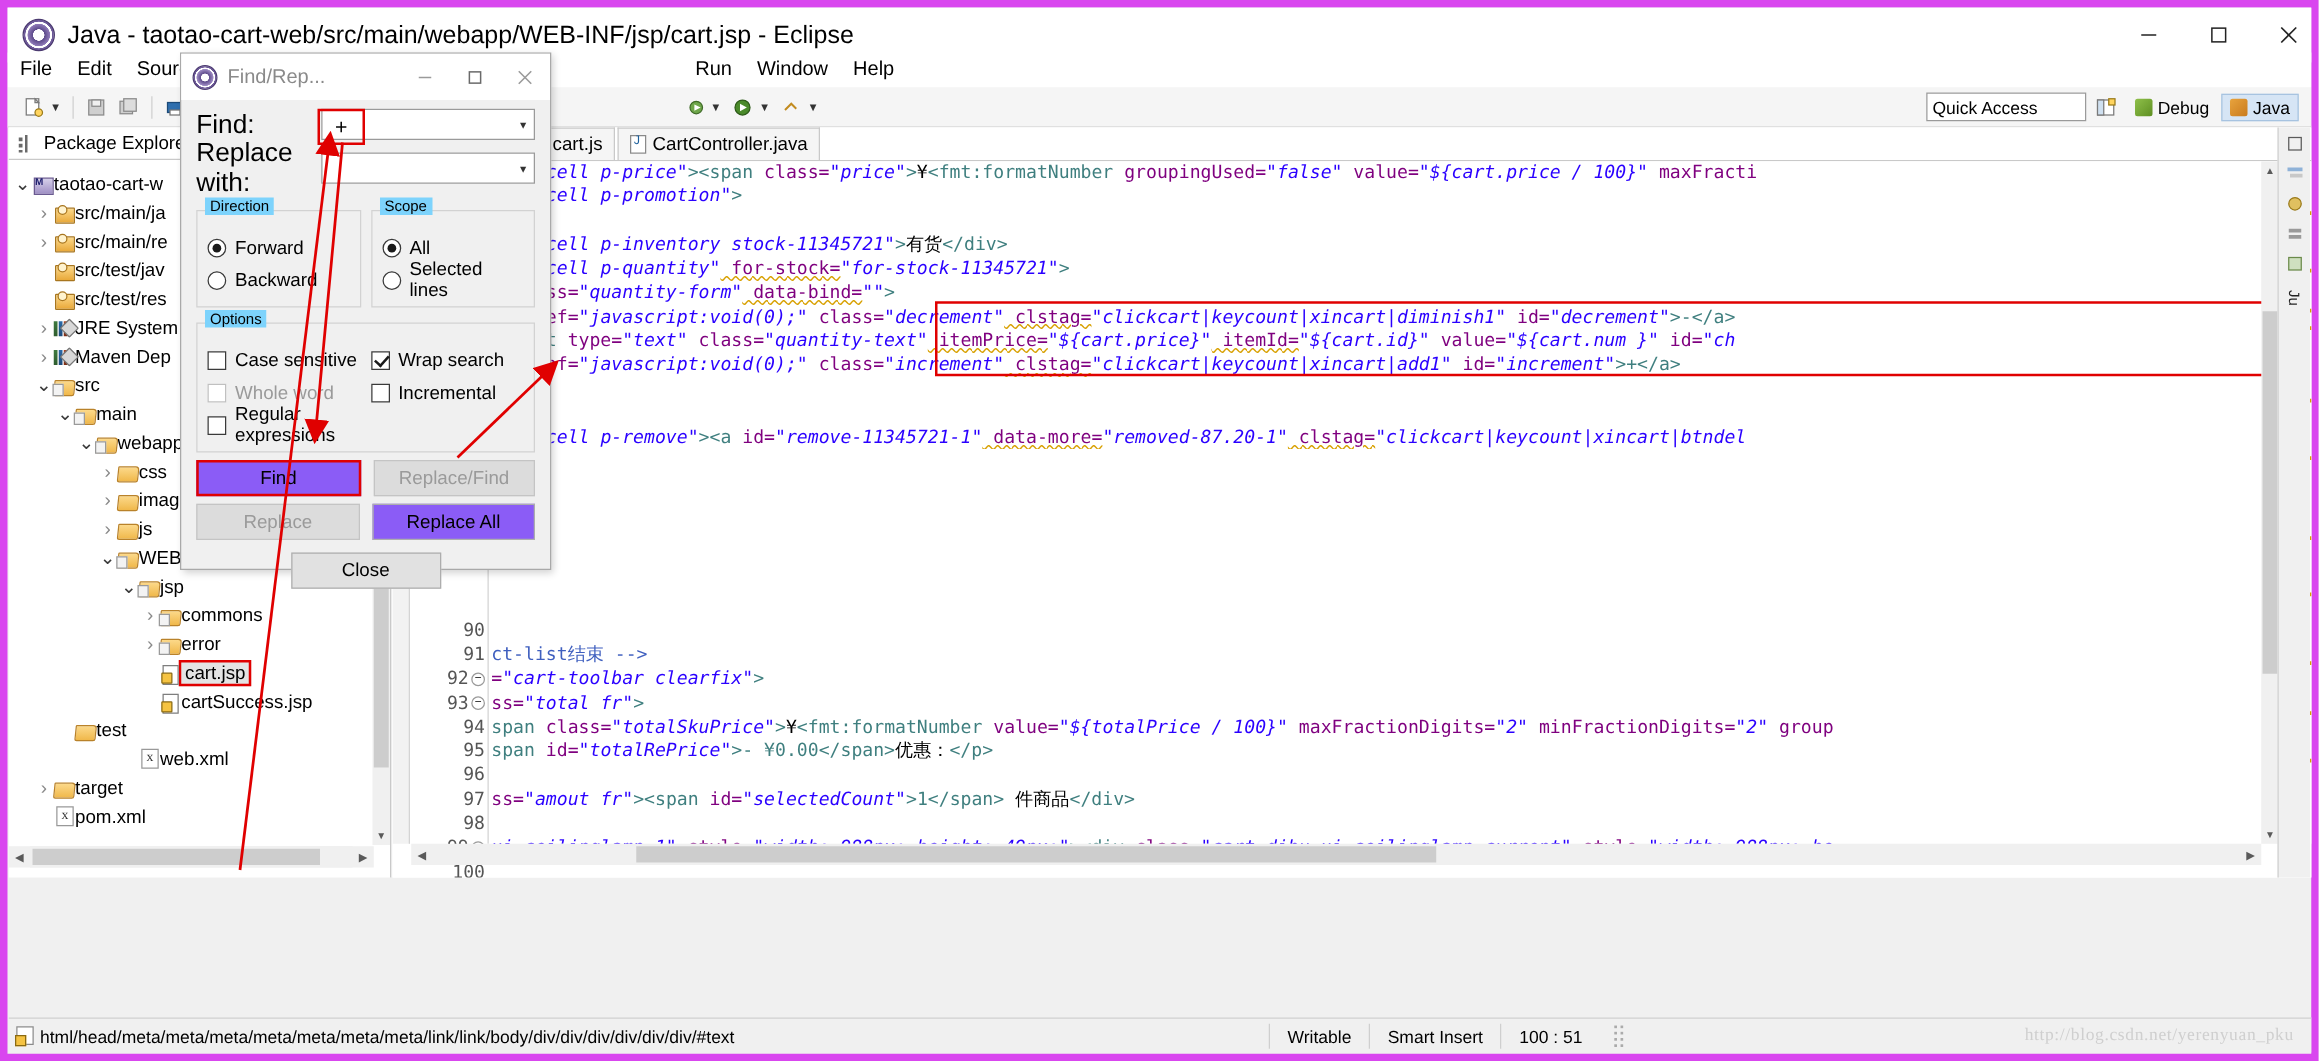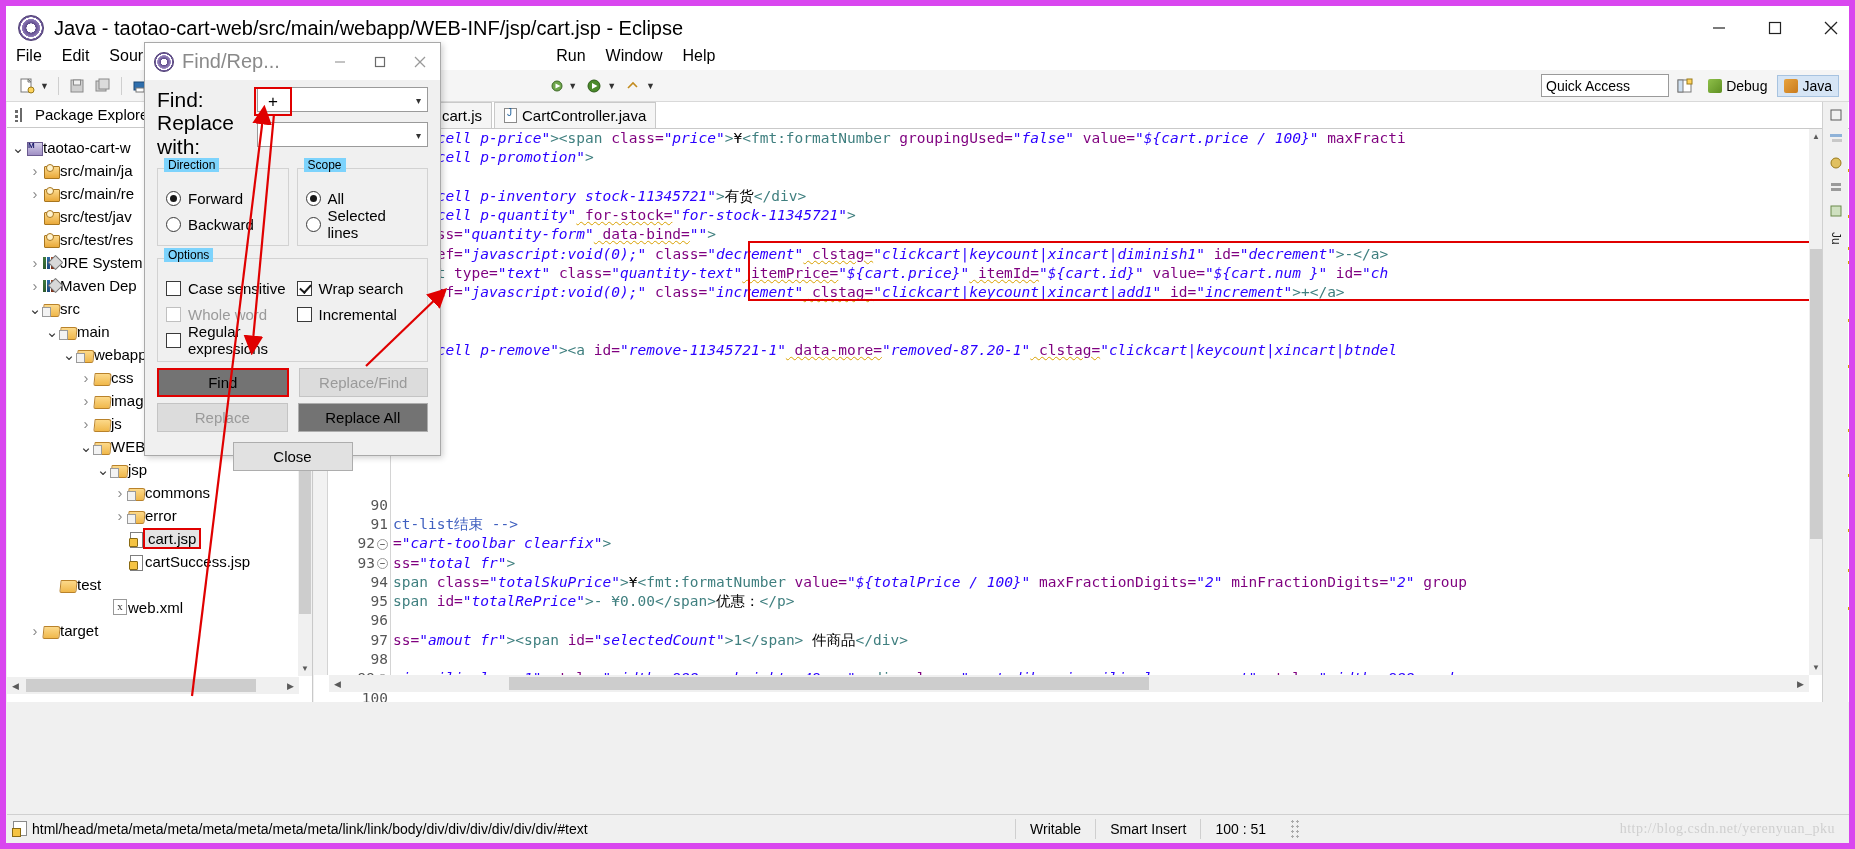--- a/index.html
+++ b/index.html
@@ -339,21 +339,21 @@
   }
   .dlg-title {
     height: 37px; background: #ffffff;
     display: flex; align-items: center; position: relative;
   }
   .dlg-title .dico {
     width: 20px; height: 20px; margin: 0 8px 0 9px; border-radius: 50%;
     background: radial-gradient(circle at 50% 50%, #ffffff 0%, #ffffff 24%, #5e4b8b 26%, #9f8cc4 52%, #ffffff 55%, #ffffff 62%, #6b5797 64%, #a494cd 100%);
     border: 1px solid #4b3a70;
   }
-  .dlg-title .dtext { font-size: 20px; color: #8a8a8a; }
+  .dlg-title .dtext { font-size: 16px; color: #8a8a8a; }
   .dlg-wins { position: absolute; right: 0; top: 0; height: 37px; display: flex; align-items: center; }
   .dlg-win { width: 40px; height: 37px; display: flex; align-items: center; justify-content: center; color: #9a9a9a; }
 
   .dlg-body { position: relative; padding: 0 12px; }
   .fld-row { display: flex; align-items: center; height: 31px; margin-top: 4px; }
   .fld-label { width: 100px; font-size: 21px; color: #000; }
   .combo {
     flex: 1; height: 25px; background: #fff; border: 1px solid #9a9a9a;
     display: flex; align-items: center; position: relative;
     font-size: 14px; padding-left: 6px;
@@ -392,21 +392,21 @@
   .cbox.disabled { border-color: #c0c0c0; }
   .cbox.on::after {
     content: ""; position: absolute; left: 4px; top: 0px; width: 5px; height: 9px;
     border: solid #1a1a1a; border-width: 0 2px 2px 0; transform: rotate(42deg);
   }
 
   .dlg-sidebyside {
     display: flex; gap: 10px; margin-top: 6px;
   }
   .dbtn {
-    height: 29px; flex: 1; background: #737373; border: 1px solid #adadad;
+    height: 29px; flex: 1; background: #8b5cf6; border: 1px solid #adadad;
     font-size: 15px; color: #000; display: flex; align-items: center; justify-content: center;
   }
   .dbtn.disabled { color: #9a9a9a; background: #dcdcdc; border-color: #c4c4c4; }
   .dbtn.hl { border: 2px solid #e00000; }
   .dlg-close-row { display: flex; justify-content: center; margin-top: 10px; }
   .dbtn.close { flex: 0 0 120px; background: #e1e1e1; }
 
   
   .annot { position: absolute; left: 0; top: 0; width: 1855px; height: 849px; pointer-events: none; }
   .find-hl-box {
@@ -697,20 +697,27 @@
             <span class="ic-xml"></span>
           </span>
           <span class="tlabel">web.xml</span>
         </div>
         <div class="tnode" style="padding-left: 21px;">
           <span class="arrow" style="font-size: 15px;">›</span>
           <span class="ticon">
             <span class="ic-folder"></span>
           </span>
           <span class="tlabel">target</span>
+        </div>
+        <div class="tnode" style="padding-left: 21px;">
+          <span class="arrow"></span>
+          <span class="ticon">
+            <span class="ic-xml"></span>
+          </span>
+          <span class="tlabel">pom.xml</span>
         </div>
       </div>
     <div class="left-vscroll">
       <div class="vs-arrow">▲</div>
       <div class="vs-thumb"></div>
       <div class="vs-arrow" style="position:absolute;bottom:0;left:0">▼</div>
     </div>
     <div class="left-hscroll">
       <div class="hs-arrow">◀</div>
       <div class="hs-track">

